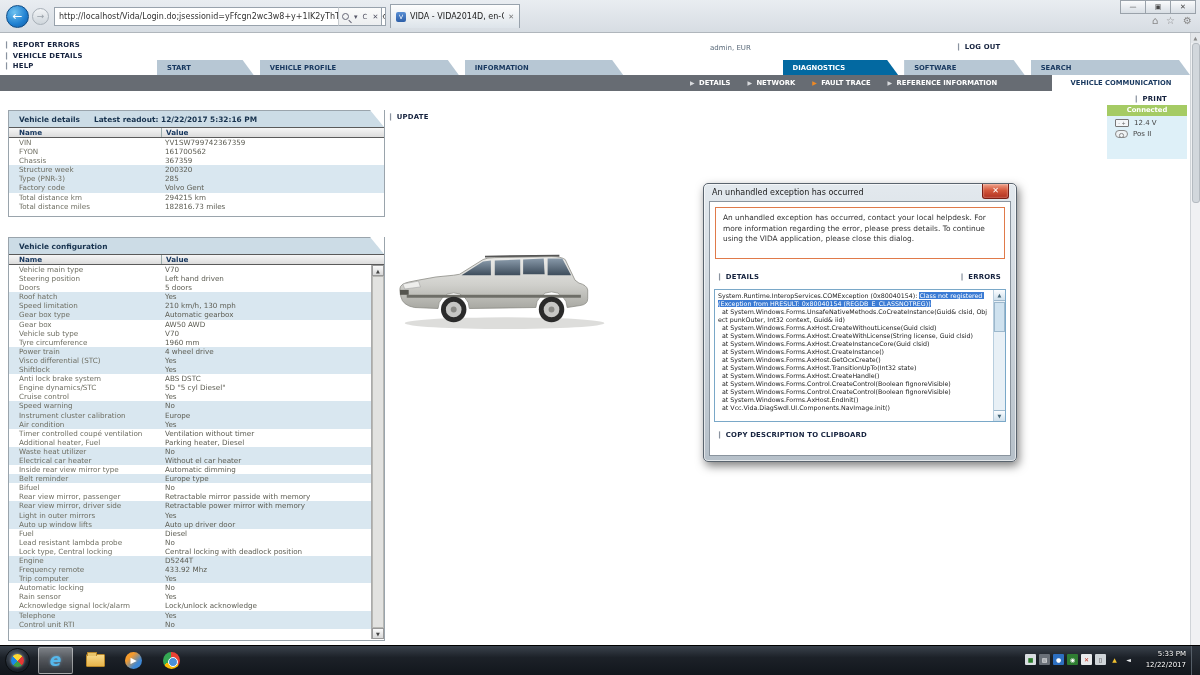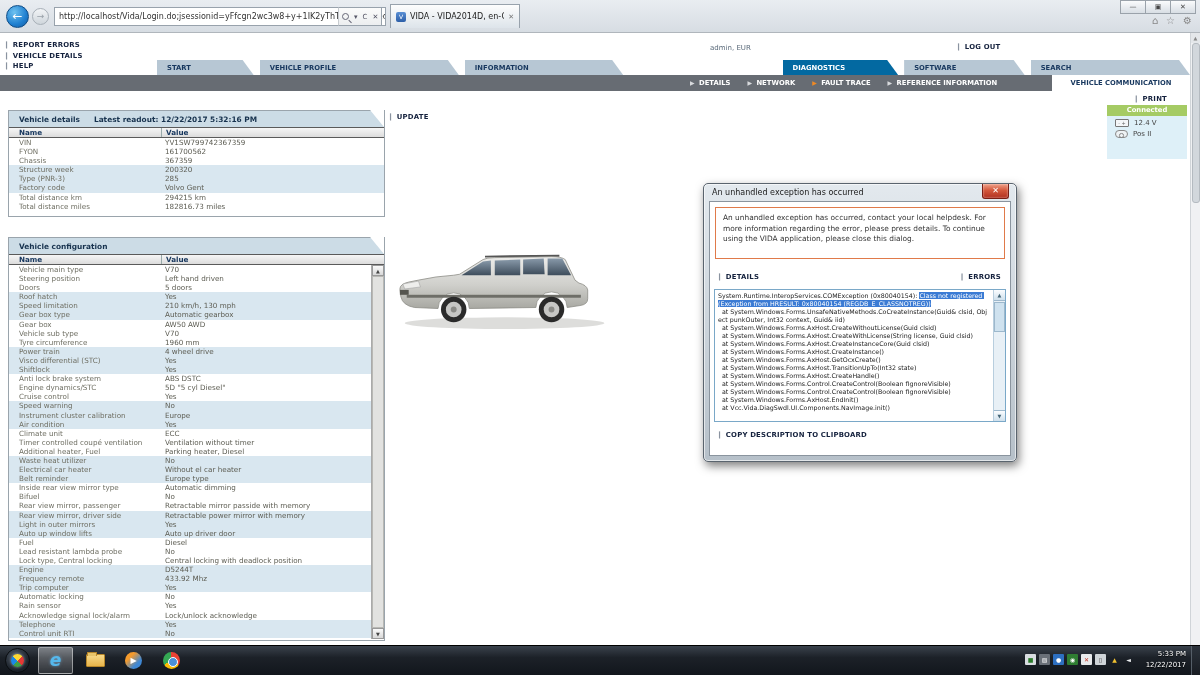--- a/index.html
+++ b/index.html
@@ -349,46 +349,42 @@
         </div>
           <div class="trow grp-b">
           <div class="c1">Instrument cluster calibration</div>
           <div class="c2">Europe</div>
         </div>
           <div class="trow grp-b">
           <div class="c1">Air condition</div>
           <div class="c2">Yes</div>
         </div>
           <div class="trow grp-a">
-          <div class="c1">Climate unit</div>
-          <div class="c2">ECC</div>
-        </div>
-          <div class="trow grp-a">
           <div class="c1">Timer controlled coupé ventilation</div>
           <div class="c2">Ventilation without timer</div>
         </div>
           <div class="trow grp-a">
           <div class="c1">Additional heater, Fuel</div>
           <div class="c2">Parking heater, Diesel</div>
         </div>
           <div class="trow grp-b">
           <div class="c1">Waste heat utilizer</div>
           <div class="c2">No</div>
         </div>
           <div class="trow grp-b">
           <div class="c1">Electrical car heater</div>
           <div class="c2">Without el car heater</div>
         </div>
+          <div class="trow grp-a">
+          <div class="c1">Inside rear view mirror type</div>
+          <div class="c2">Automatic dimming</div>
+        </div>
           <div class="trow grp-b">
           <div class="c1">Belt reminder</div>
           <div class="c2">Europe type</div>
-        </div>
-          <div class="trow grp-a">
-          <div class="c1">Inside rear view mirror type</div>
-          <div class="c2">Automatic dimming</div>
         </div>
           <div class="trow grp-a">
           <div class="c1">Bifuel</div>
           <div class="c2">No</div>
         </div>
           <div class="trow grp-a">
           <div class="c1">Rear view mirror, passenger</div>
           <div class="c2">Retractable mirror passide with memory</div>
         </div>
           <div class="trow grp-b">

